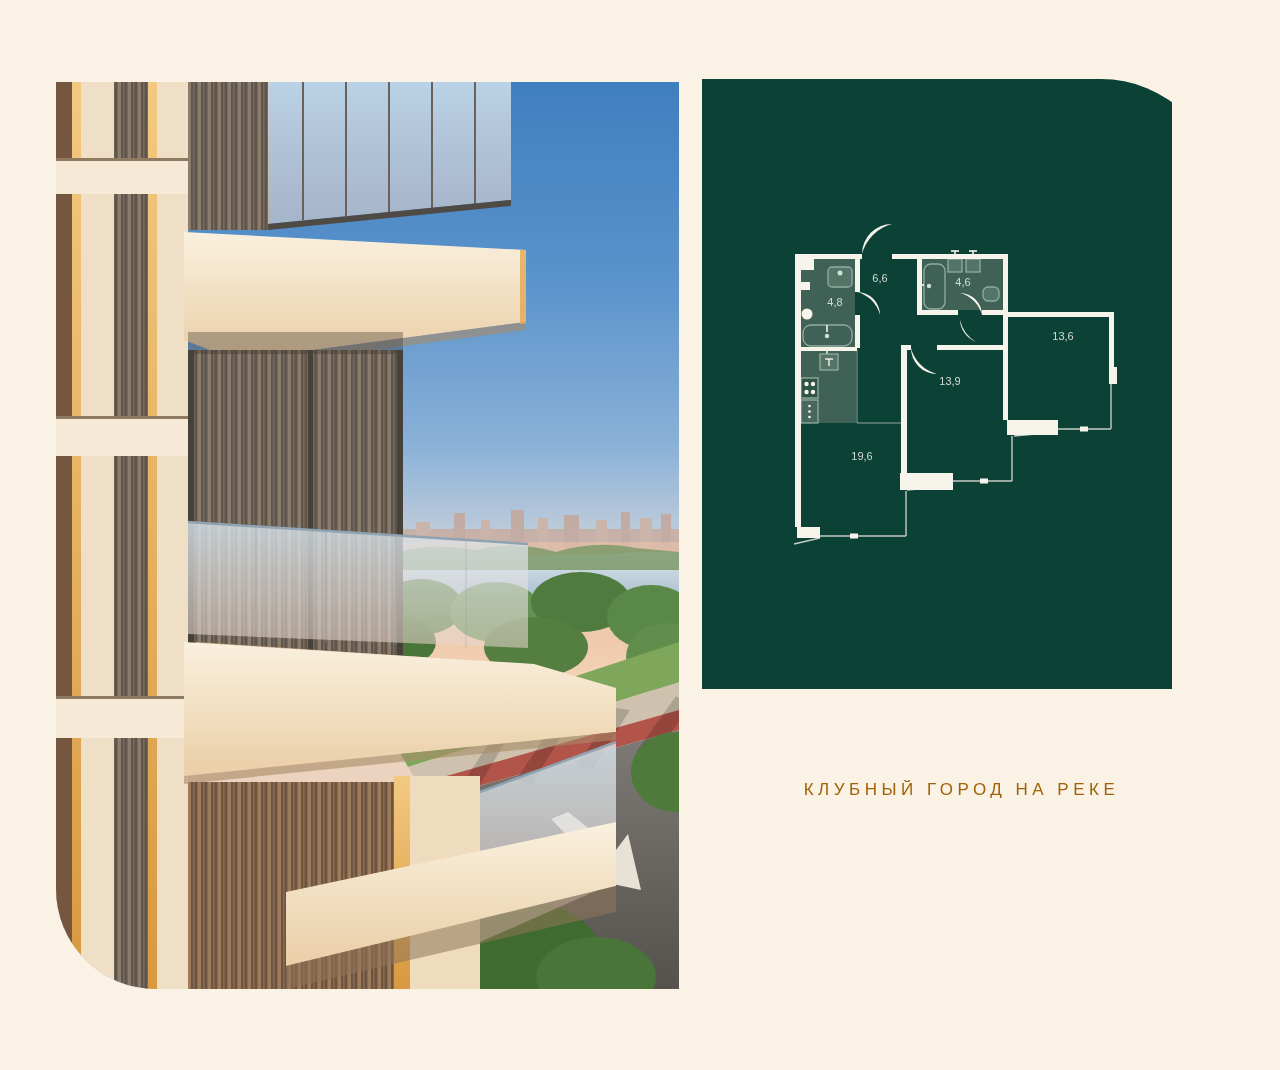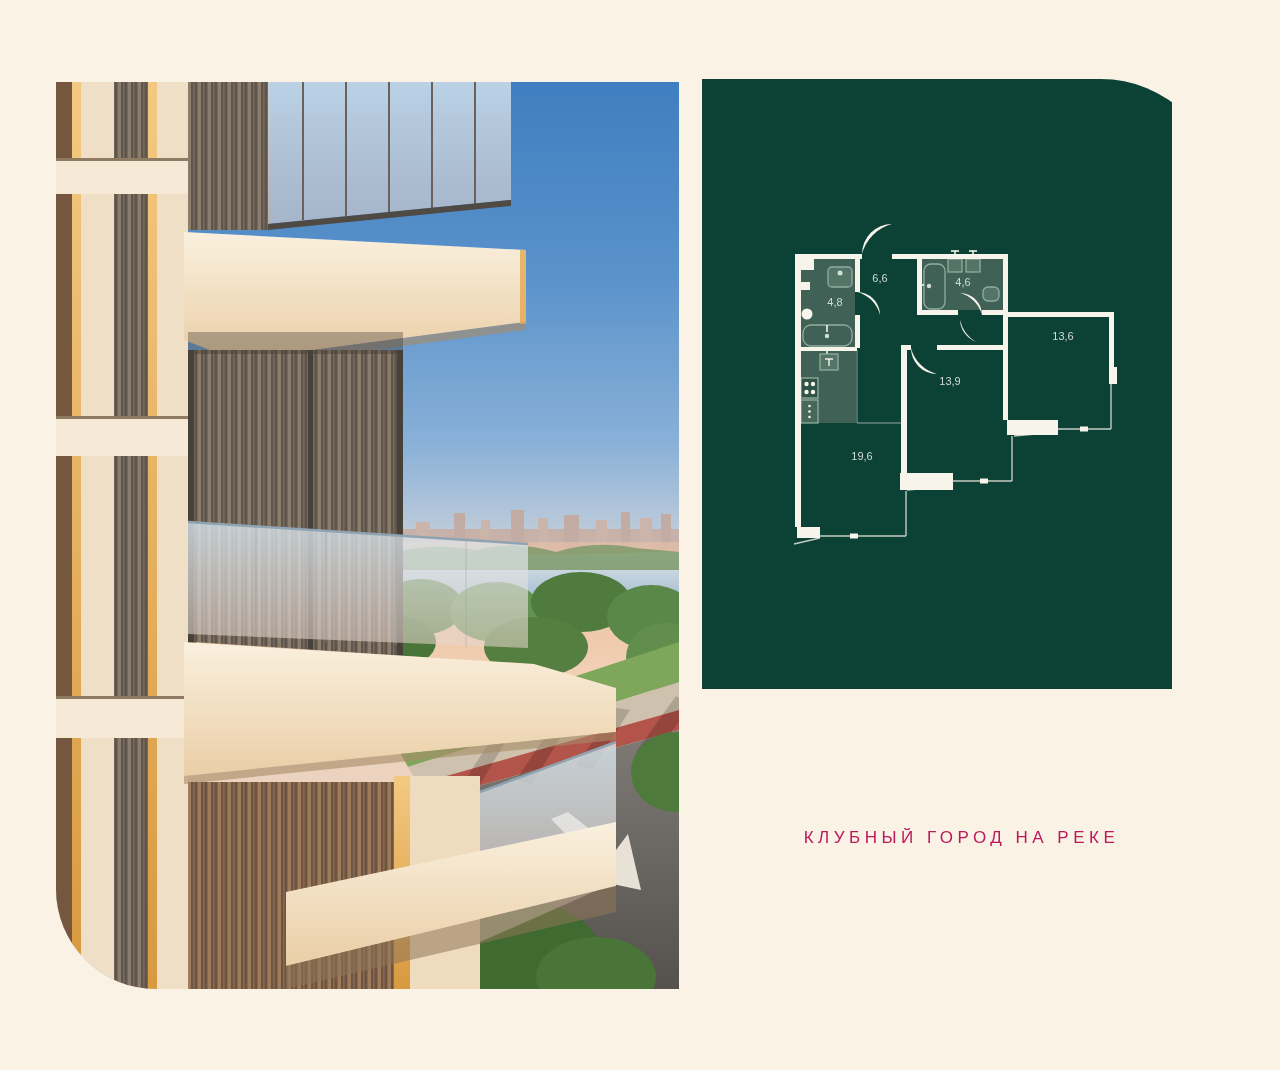--- a/index.html
+++ b/index.html
@@ -13,21 +13,21 @@
 
   
   #plan-panel{position:absolute;left:702px;top:79px;width:519px;height:610px;
               background:#0C4136;border-radius:0 120px 0 0;}
   #plan-svg{position:absolute;left:88px;top:131px;}
 
   
   .brand{position:absolute;left:702px;width:519px;text-align:center;}
   #project-name{top:740px;font-family:"Liberation Serif",serif;font-size:64px;
                 line-height:1.05;color:#12493B;letter-spacing:1px;font-weight:400;}
-  #tagline{top:828px;font-size:17px;letter-spacing:4.5px;color:#be185d;font-weight:400;}
+  #tagline{top:780px;font-size:17px;letter-spacing:4.5px;color:#a16207;font-weight:400;}
   #quarter-name{top:880px;font-family:"Liberation Serif",serif;font-size:43px;
                 letter-spacing:5px;color:#1B5747;font-weight:400;}
 
   .plan-label{font-family:"Liberation Sans",sans-serif;font-size:11px;fill:#D2DCD5;}
 </style>
 </head>
 <body>
 
 <div id="stage">
 

